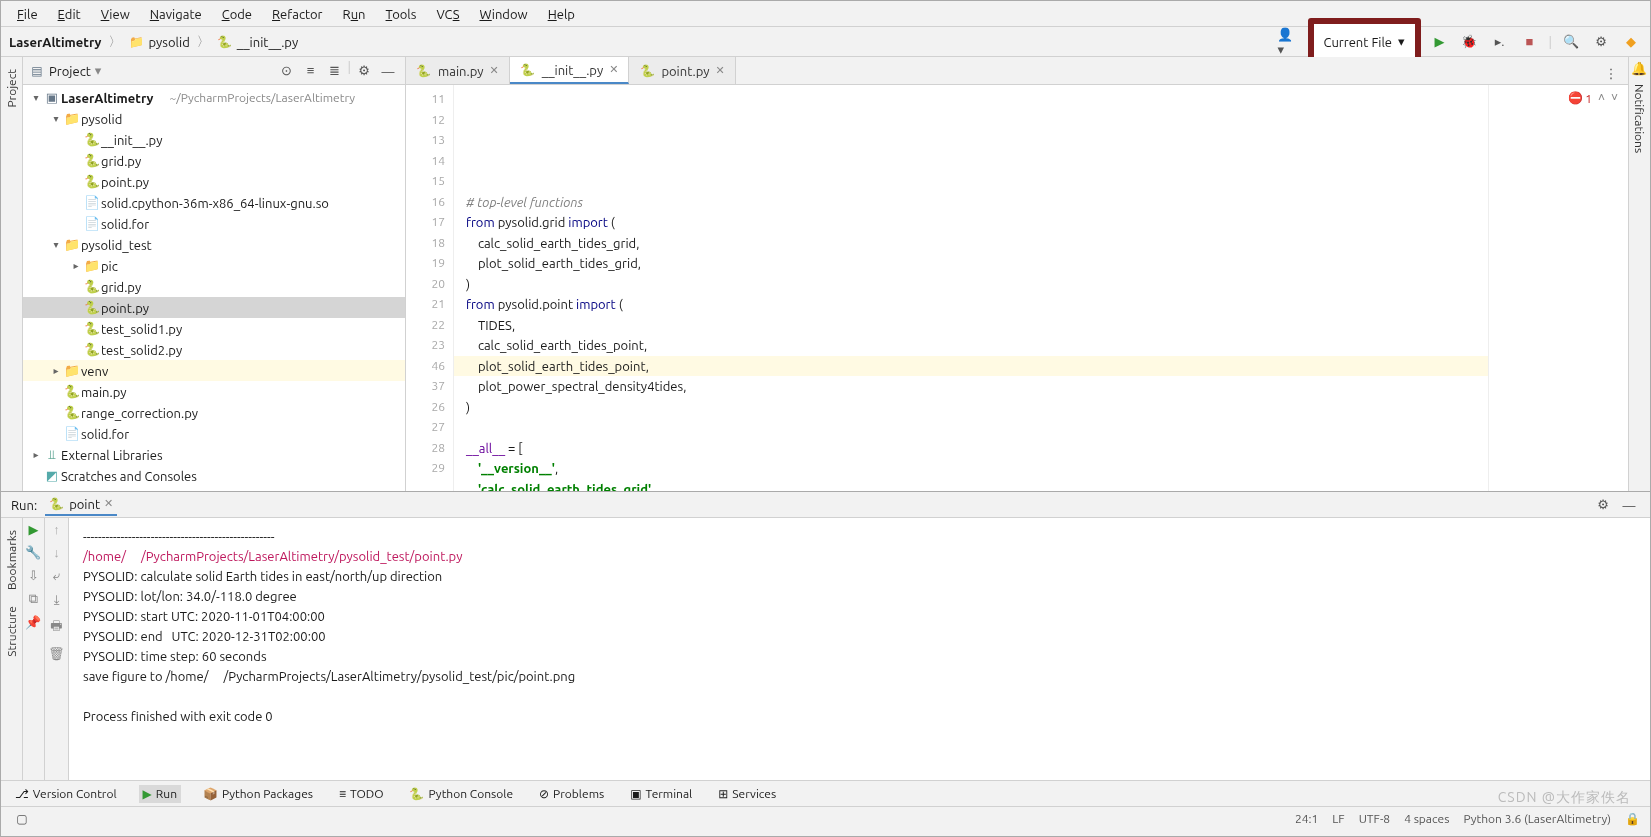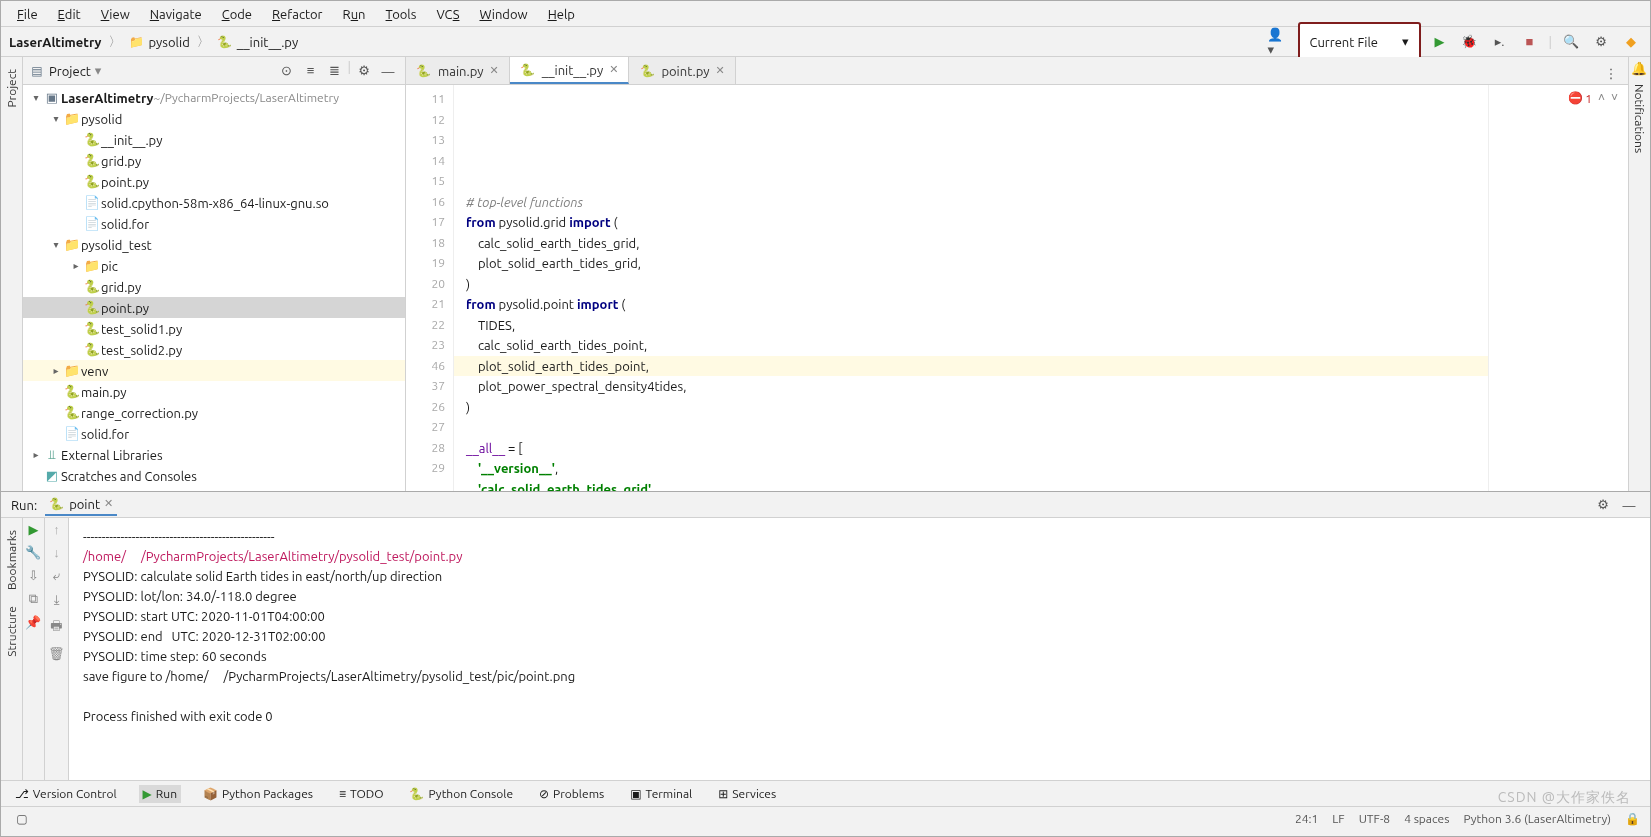--- a/index.html
+++ b/index.html
@@ -5,52 +5,52 @@
 * { margin: 0; padding: 0; box-sizing: border-box; font-family: "Segoe UI", Ubuntu, sans-serif; }
 body { background: #f2f2f2; font-size: 13px; color: #1a1a1a; overflow: hidden; width: 1651px; height: 837px; border: 1px solid #aaa; }
 .menubar { display: flex; align-items: center; height: 26px; padding: 0 8px; gap: 4px; background: #f2f2f2; border-bottom: 1px solid #d1d1d1; }
 .menubar span { padding: 2px 8px; cursor: pointer; }
 .menubar span u { text-decoration: underline; }
 .navbar { display: flex; align-items: center; height: 30px; padding: 0 8px; background: #f2f2f2; border-bottom: 1px solid #d1d1d1; }
 .crumb { display: flex; align-items: center; gap: 4px; }
 .crumb .sep { color: #888; margin: 0 3px; }
 .crumb .bold { font-weight: bold; }
 .nav-right { margin-left: auto; display: flex; align-items: center; gap: 8px; }
-.select-box { border: 2px solid #7f1d1d; background: #fff; padding: 10px 10px; border-radius: 3px; display: flex; align-items: center; gap: 24px; }
+.select-box { border: 6px solid #7f1d1d; background: #fff; padding: 10px 10px; border-radius: 3px; display: flex; align-items: center; gap: 6px; }
 .icon { display: inline-flex; width: 16px; height: 16px; align-items: center; justify-content: center; font-size: 12px; }
 .icon-btn { width: 22px; height: 22px; display: inline-flex; align-items: center; justify-content: center; cursor: pointer; color: #555; }
 .main { display: flex; height: 434px; }
 .left-gutter { width: 22px; background: #f2f2f2; border-right: 1px solid #d1d1d1; display: flex; flex-direction: column; align-items: center; padding-top: 4px; }
 .vlabel { writing-mode: vertical-rl; transform: rotate(180deg); padding: 8px 2px; font-size: 12px; color: #333; cursor: pointer; }
 .project-panel { width: 383px; background: #fff; border-right: 1px solid #d1d1d1; display: flex; flex-direction: column; }
 .panel-header { display: flex; align-items: center; height: 28px; padding: 0 6px; border-bottom: 1px solid #d1d1d1; background: #f2f2f2; }
 .panel-header .title { display: flex; align-items: center; gap: 4px; font-weight: normal; }
 .panel-header .tools { margin-left: auto; display: flex; gap: 2px; }
 .tree { overflow: auto; flex: 1; padding: 2px 0; font-size: 13px; }
 .tree-row { display: flex; align-items: center; height: 21px; padding-left: 6px; white-space: nowrap; }
 .tree-row.selected { background: #d5d5d5; }
 .tree-row.soft-sel { background: #fffae3; }
 .tree-row .tw { width: 14px; text-align: center; color: #666; font-size: 10px; }
 .tree-row .ic { width: 18px; display: inline-flex; justify-content: center; }
-.tree-row .muted { color: #888; font-size: 12px; margin-left: 0; }
+.tree-row .muted { color: #888; font-size: 12px; margin-left: 16px; }
 .folder-icon { color: #678; }
 .py-icon { color: #3c7; }
 .editor-area { flex: 1; display: flex; flex-direction: column; background: #fff; }
 .tabs { display: flex; height: 28px; border-bottom: 1px solid #d1d1d1; background: #f2f2f2; align-items: flex-end; position: relative; }
 .tab { display: flex; align-items: center; height: 27px; padding: 0 10px; gap: 6px; border-right: 1px solid #d1d1d1; background: #ececec; color: #333; cursor: pointer; }
 .tab.active { background: #fff; border-bottom: 2px solid #4a88c7; }
 .tab .close { color: #888; font-size: 11px; }
 .tab-err { position: absolute; right: 10px; top: 6px; display: flex; align-items: center; gap: 6px; font-size: 12px; }
 .tab-err .errnum { color: #c62828; display: flex; align-items: center; gap: 2px; }
 .editor-body { flex: 1; display: flex; overflow: hidden; position: relative; }
 .gutter { width: 48px; background: #fff; border-right: 1px solid #eee; text-align: right; padding: 4px 8px 0 0; color: #a8a8a8; font-family: "Consolas","Monaco",monospace; font-size: 12px; line-height: 20.5px; }
 .code { flex: 1; padding: 4px 10px 0 12px; font-family: "Consolas","Monaco",monospace; font-size: 13px; line-height: 20.5px; white-space: pre; overflow: hidden; position: relative; }
 .code .hl-line { position: absolute; left: 0; right: 0; height: 20.5px; background: #fffae3; z-index: 0; }
 .code > div { position: relative; z-index: 1; }
-.kw { color: #000080; font-weight: bold; }
+.kw { color: #000080; font-weight: normal; }
 .com { color: #808080; font-style: italic; text-align: center; }
 .str { color: #008000; font-weight: bold; }
 .decl { color: #660099; }
 .editor-right { width: 22px; background: #f2f2f2; border-left: 1px solid #d1d1d1; display: flex; flex-direction: column; align-items: center; padding-top: 4px; }
 .run-panel { border-top: 1px solid #aaa; height: 289px; display: flex; flex-direction: column; background: #fff; }
 .run-header { height: 26px; display: flex; align-items: center; padding: 0 10px; background: #f2f2f2; border-bottom: 1px solid #d1d1d1; }
 .run-header .tools { margin-left: auto; display: flex; gap: 4px; }
 .run-body { flex: 1; display: flex; }
 .run-left { width: 22px; background: #f2f2f2; border-right: 1px solid #d1d1d1; display: flex; flex-direction: column; align-items: center; padding-top: 4px; gap: 8px; }
 .run-left2 { width: 24px; background: #f2f2f2; border-right: 1px solid #d1d1d1; display: flex; flex-direction: column; align-items: center; padding-top: 4px; gap: 8px; }
@@ -150,21 +150,21 @@
       <div class="tree-row" style="padding-left:60px">
           <span class="ic py-icon">🐍</span>
           <span>grid.py</span>
         </div>
       <div class="tree-row" style="padding-left:60px">
           <span class="ic py-icon">🐍</span>
           <span>point.py</span>
         </div>
       <div class="tree-row" style="padding-left:60px">
           <span class="ic">📄</span>
-          <span>solid.cpython-58m-x86_64-linux-gnu.so</span>
+          <span>solid.cpython-36m-x86_64-linux-gnu.so</span>
         </div>
       <div class="tree-row" style="padding-left:60px">
           <span class="ic">📄</span>
           <span>solid.for</span>
         </div>
       <div class="tree-row" style="padding-left:26px">
           <span class="tw">▾</span>
           <span class="ic folder-icon">📁</span>
           <span>pysolid_test</span>
         </div>

